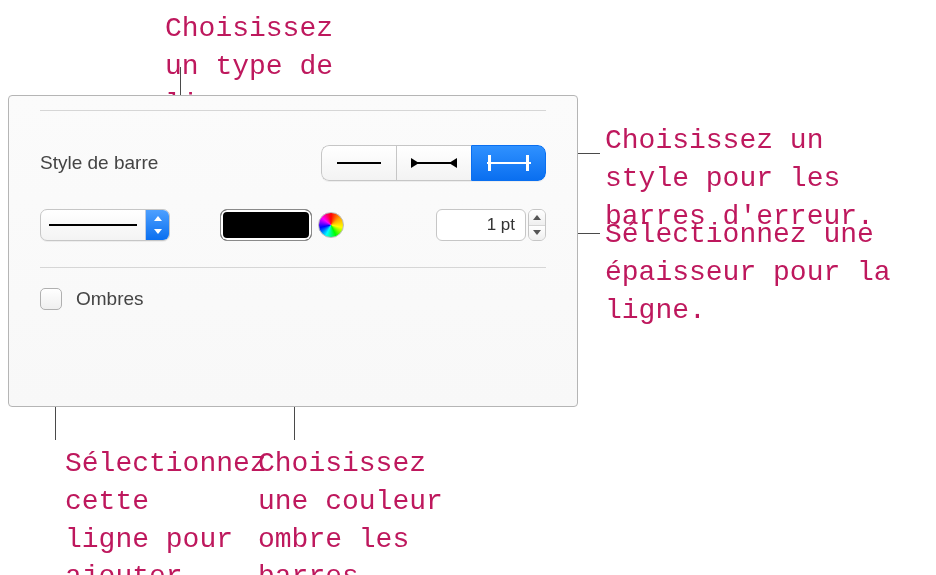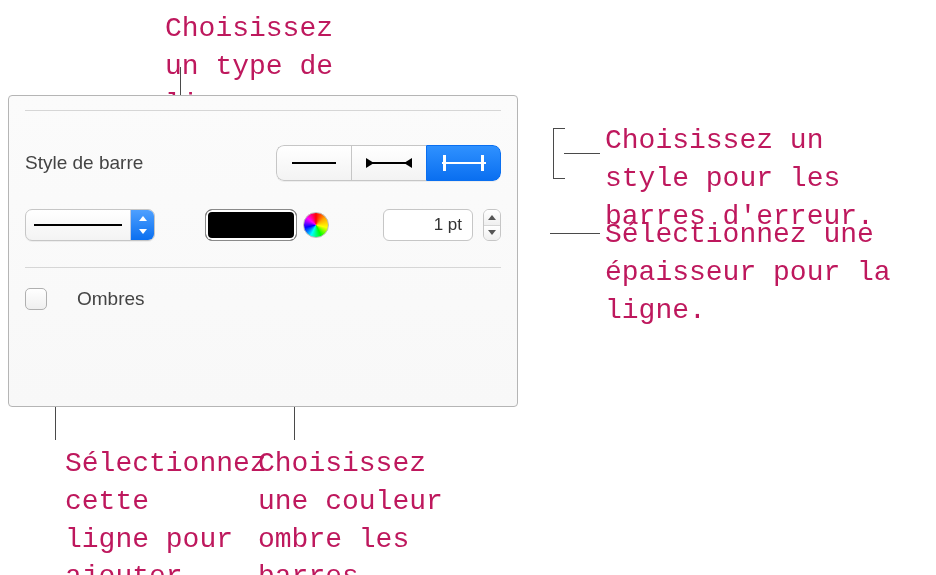--- a/index.html
+++ b/index.html
@@ -20,26 +20,26 @@
       position: relative;
       width: 936px;
       height: 575px;
     }
 
     
     .panel {
       position: absolute;
       left: 8px;
       top: 95px;
-      width: 510px;
+      width: 570px;
       height: 312px;
       border: 1px solid #b5b5b5;
       border-radius: 4px;
       background: linear-gradient(#fbfbfb, #f8f8f8);
-      padding: 0 16px;
+      padding: 0 31px;
     }
     .hr {
       border: none;
       border-top: 1px solid #d6d6d6;
       margin: 0;
     }
     .row {
       display: flex;
       align-items: center;
     }
@@ -186,21 +186,21 @@
         red, orange, yellow, lime, cyan, blue, magenta, red
       );
       border: 1px solid #bcbcbc;
       cursor: pointer;
     }
 
     
     .thickness-group {
       display: flex;
       align-items: flex-start;
-      gap: 10px;
+      gap: 2px;
       margin-left: auto;
     }
     .thickness-field {
       width: 90px;
       height: 32px;
       border: 1px solid #c6c6c6;
       border-radius: 6px;
       background: #fff;
       text-align: right;
       padding: 0 10px;
@@ -247,21 +247,21 @@
       margin-top: 22px;
     }
     .hr2 {
       border: none;
       border-top: 1px solid #d6d6d6;
     }
     .row4 {
       margin-top: 20px;
       display: flex;
       align-items: flex-start;
-      gap: 30px;
+      gap: 14px;
     }
     .checkbox {
       width: 22px;
       height: 22px;
       border: 1px solid #b0b0b0;
       border-radius: 5px;
       background: linear-gradient(#ffffff, #efefef);
       cursor: pointer;
     }
     .checkbox-label {

